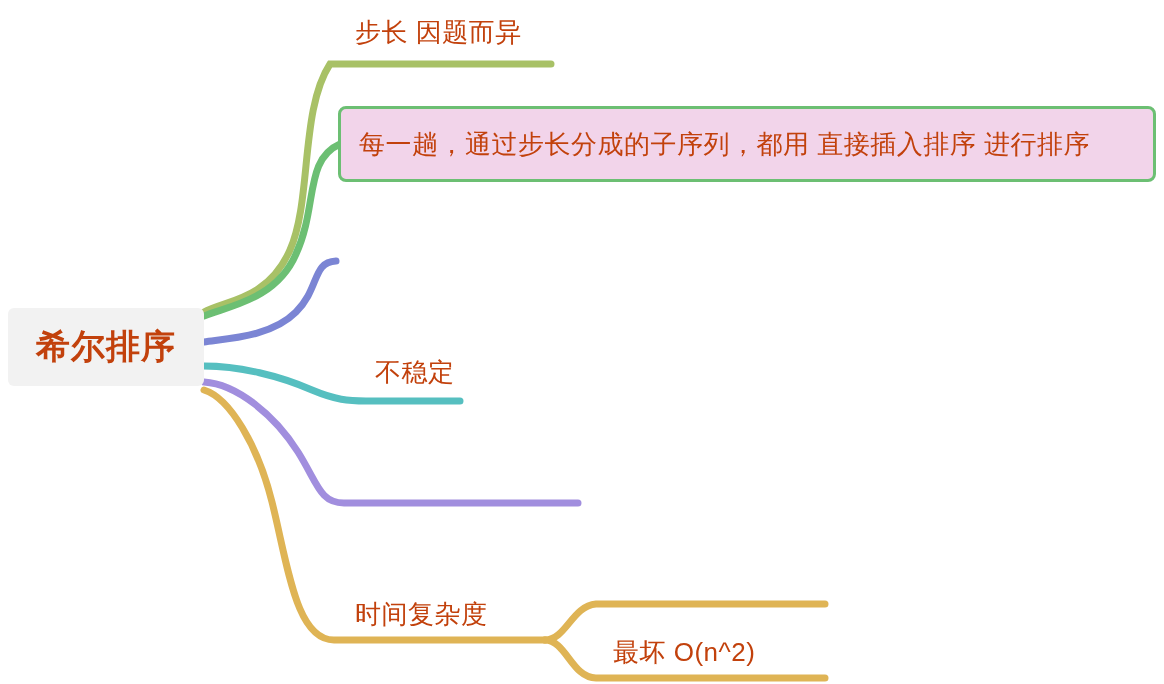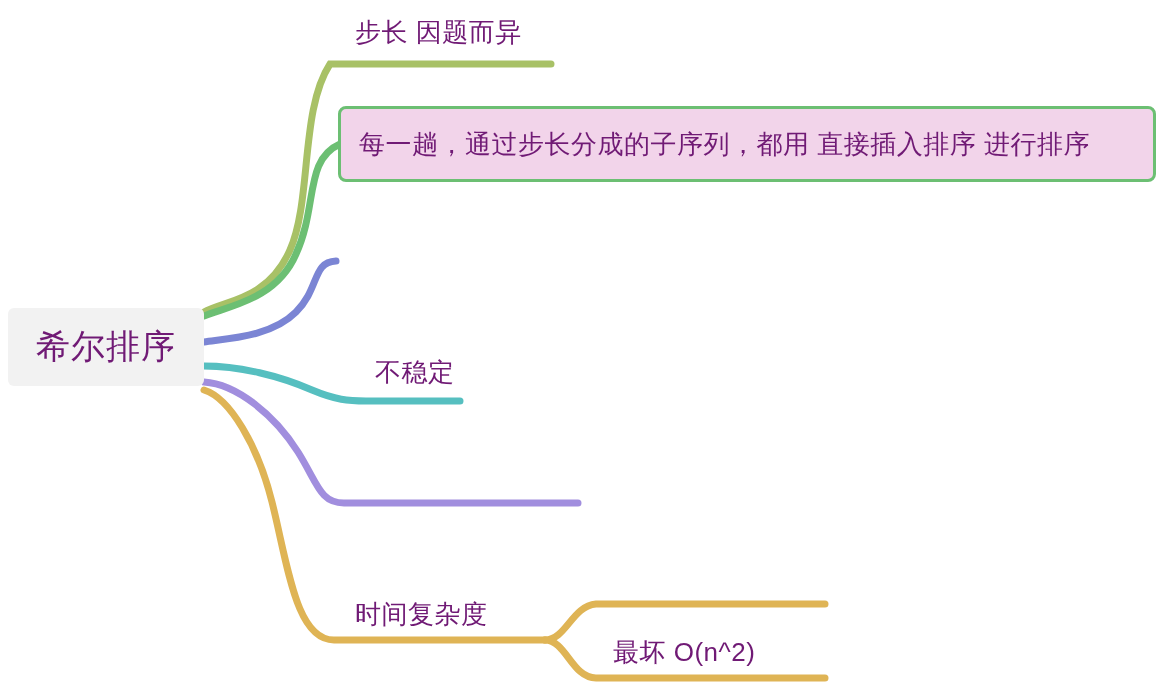--- a/index.html
+++ b/index.html
@@ -22,21 +22,21 @@
     width: 1164px;
     height: 684px;
     pointer-events: none;
   }
   .node {
     position: absolute;
     box-sizing: border-box;
     display: flex;
     align-items: center;
     white-space: nowrap;
-    color: #701a75;
+    color: #c2410c;
   }
 
   
   #root-node {
     left: 8px;
     top: 308px;
     width: 196px;
     height: 78px;
     background: #f2f2f2;
     border-radius: 6px;
@@ -99,21 +99,21 @@
 
     <path d="M 204 382 C 236 384 274 414 298 452 C 318 484 320 503 344 503 L 578 503" fill="none" stroke="#a18ede" stroke-width="7" stroke-linecap="round"></path>
 
     <path d="M 204 390 C 230 398 258 446 272 502 C 288 566 296 640 334 640 L 545 640" fill="none" stroke="#dfb455" stroke-width="7" stroke-linecap="round"></path>
 
     <path d="M 545 640 C 566 640 572 606 596 604 L 825 604" fill="none" stroke="#dfb455" stroke-width="7" stroke-linecap="round"></path>
 
     <path d="M 545 640 C 566 640 572 678 596 678 L 825 678" fill="none" stroke="#dfb455" stroke-width="7" stroke-linecap="round"></path>
   </svg>
 
-  <div class="node" id="root-node" style="background: rgb(242, 242, 242);">希尔排序</div>
+  <div class="node" id="root-node" style="background: rgb(242, 242, 242); font-weight: bold;">希尔排序</div>
 
   <div class="node topic-plain" id="topic-step">步长 因题而异</div>
 
   <div class="node topic-box" id="topic-pass" style="background: rgb(242, 212, 234); border-color: rgb(108, 191, 115);">每一趟，通过步长分成的子序列，都用 直接插入排序 进行排序</div>
 
 
   <div class="node topic-plain" id="topic-unstable">不稳定</div>
 
 
   <div class="node topic-plain" id="topic-time">时间复杂度</div>

